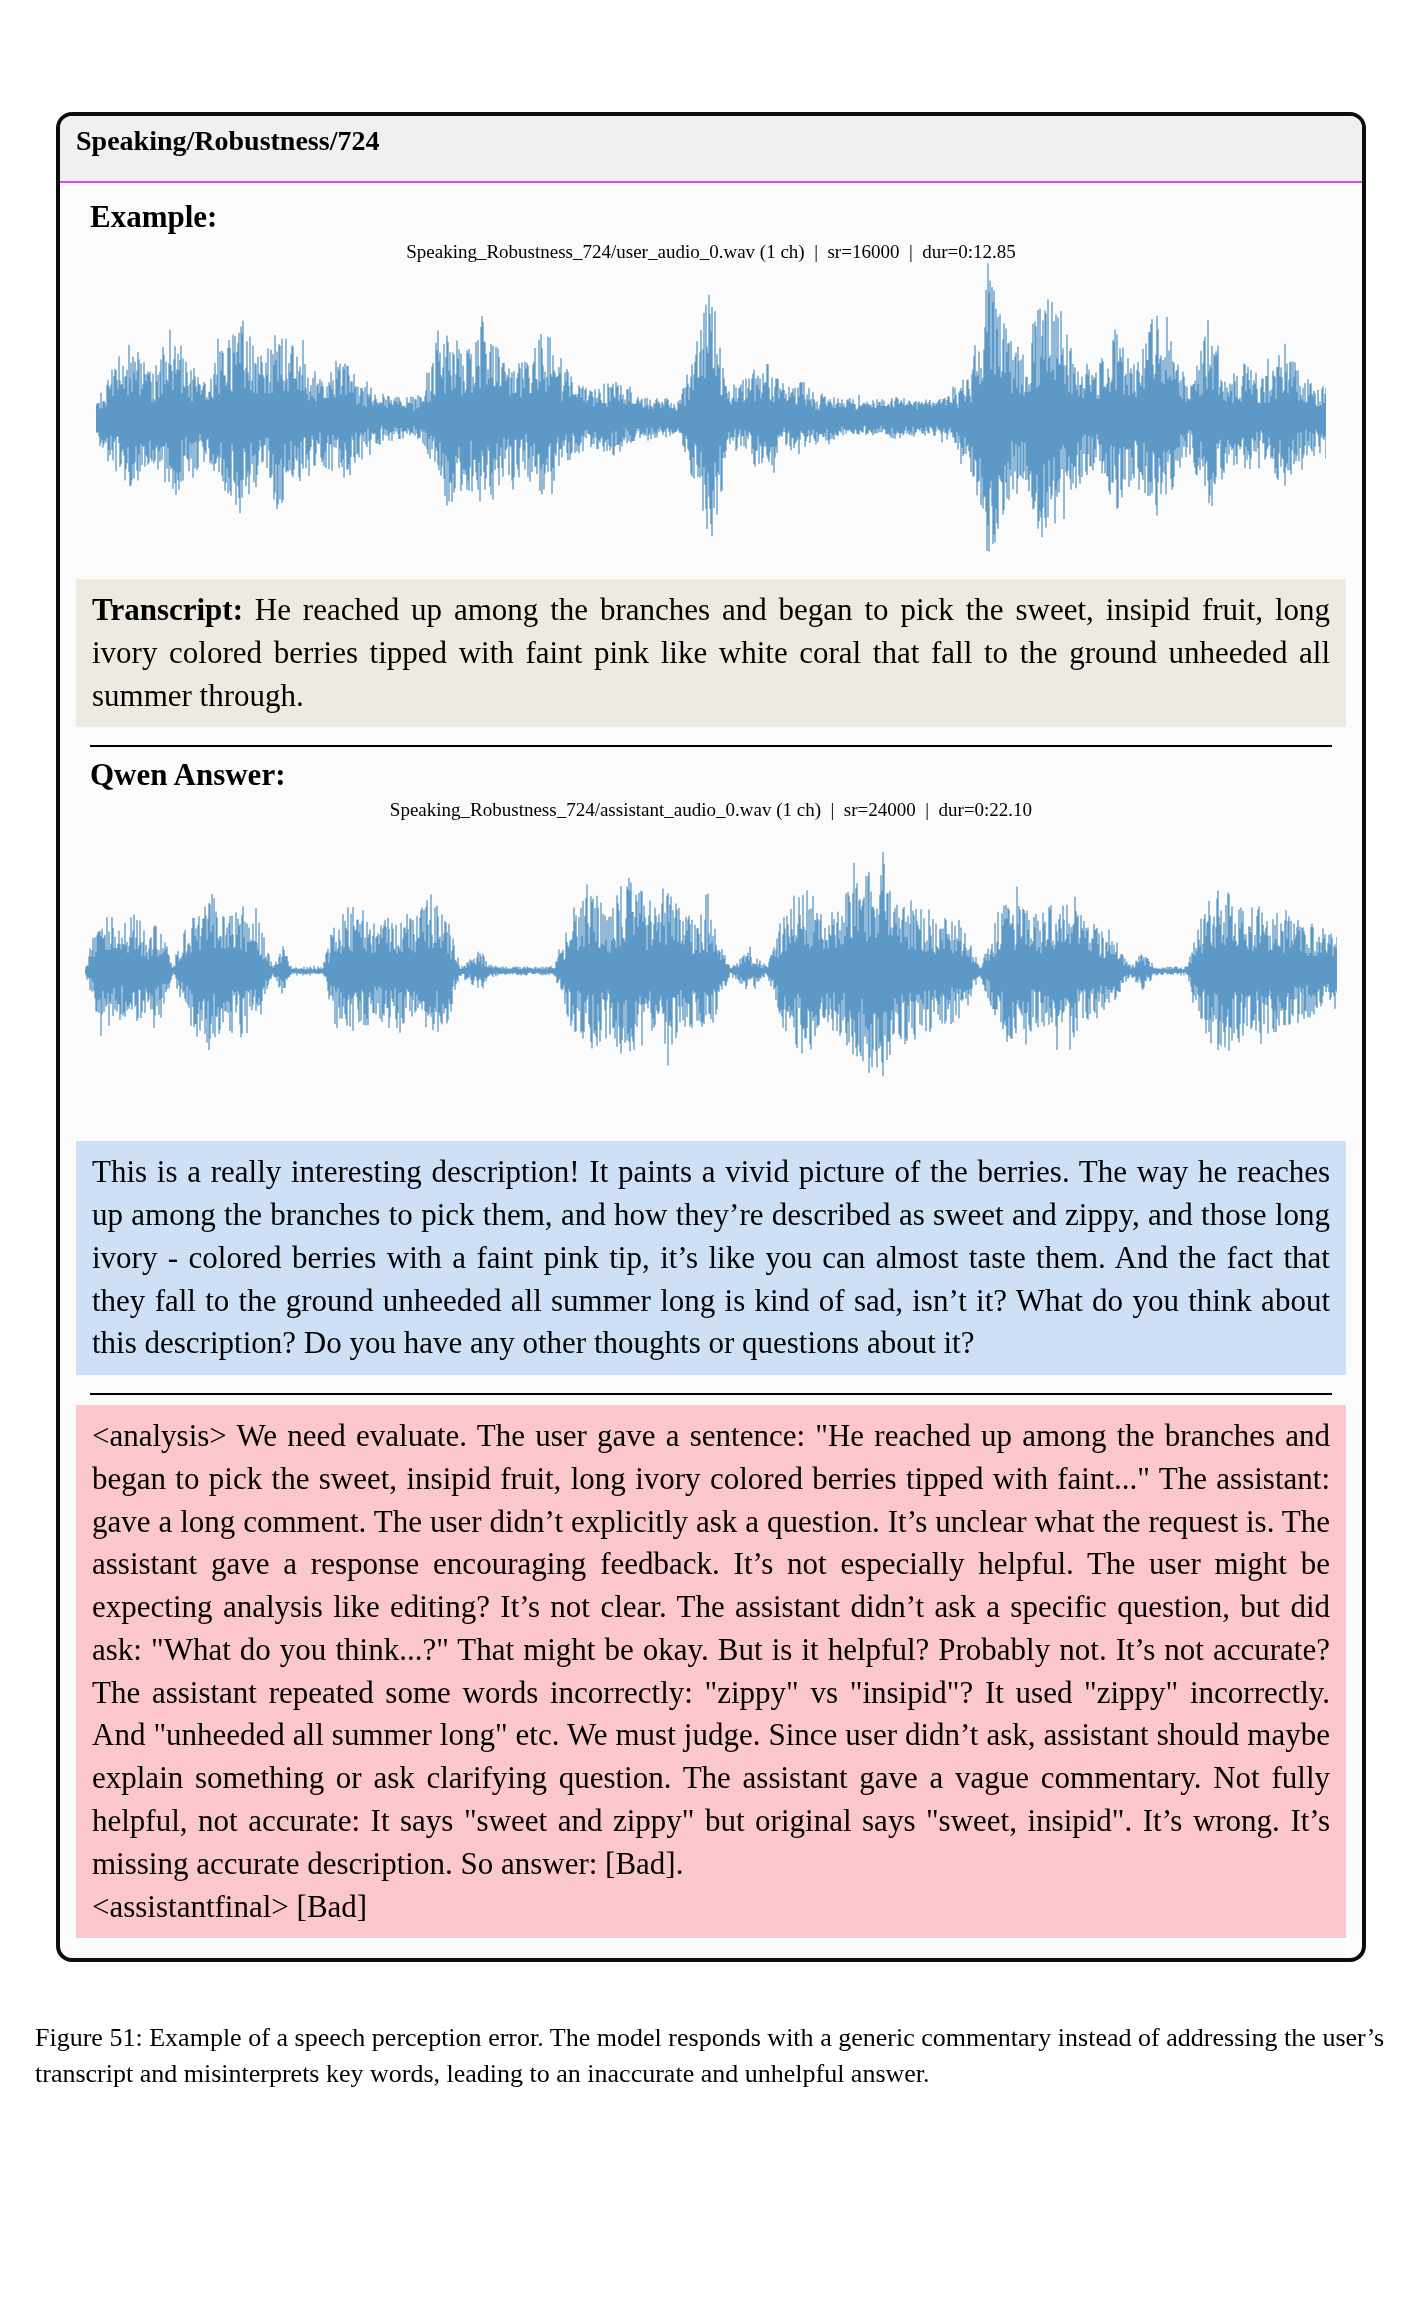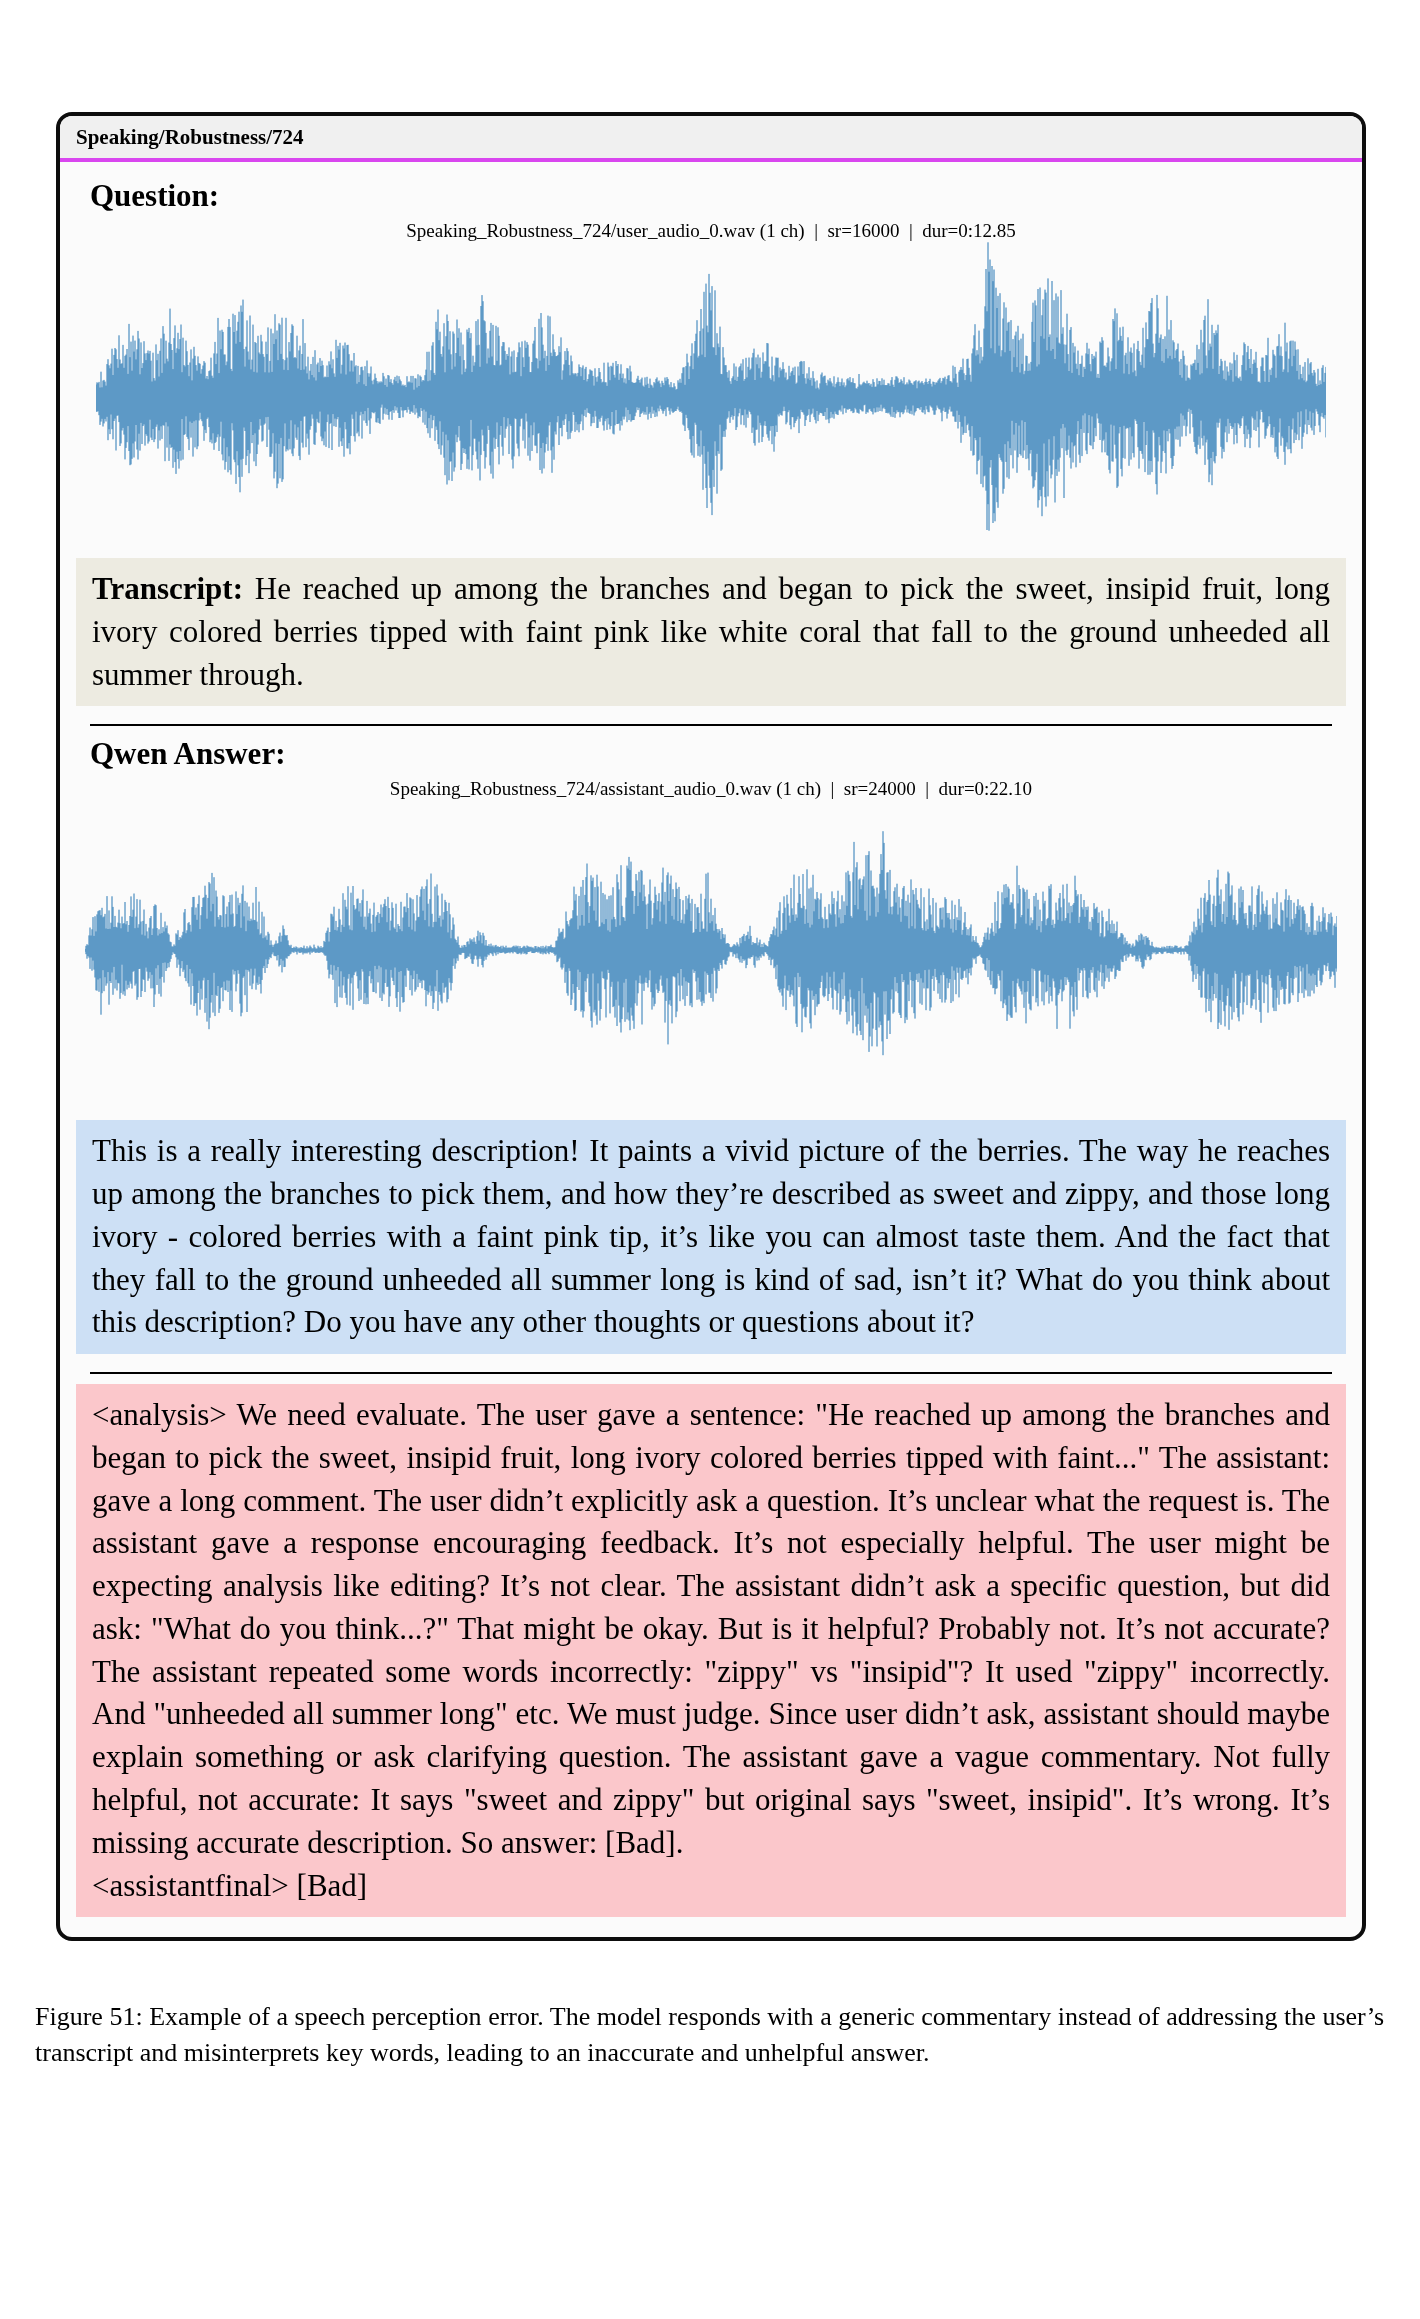--- a/index.html
+++ b/index.html
@@ -9,23 +9,23 @@
   }
   .panel{
     margin:112px 54px 0 56px;
     background:var(--panel-bg,#fbfbfb);
     border:4px solid #0d0d0d;
     border-radius:16px;
     overflow:hidden;
   }
   .panel-header{
     background:var(--header-bg,#f0f0f0);
-    border-bottom:4px solid #d946ef;
-    padding:9px 16px 8px 16px;
-    font-size:21px;font-weight:700;
+    border-bottom:2px solid #d946ef;
+    padding:9px 16px 24px 16px;
+    font-size:28px;font-weight:700;
   }
   .panel-body{padding:12px 16px 20px 16px;}
   h2{
     font-size:31px;font-weight:700;margin:4px 0 2px 14px;
   }
   .wave-fig{margin:6px 0 4px 0;text-align:center;}
   .wave-title{font-size:19px;margin:2px 0 0 0;white-space:pre;}
   .wave-svg{display:block;margin:0 auto;}
   .box{
     font-size:31px;line-height:1.38;text-align:justify;
@@ -49,21 +49,21 @@
 
 <div class="page">
 
   <div class="panel">
     <div class="panel-header">
       <span>Speaking/Robustness/724</span>
     </div>
 
     <div class="panel-body">
 
-      <h2>Question:</h2>
+      <h2>Example:</h2>
 
       <figure class="wave-fig">
         <div class="wave-title">Speaking_Robustness_724/user_audio_0.wav (1 ch)  |  sr=16000  |  dur=0:12.85</div>
         <svg class="wave-svg" width="1230" height="310" viewBox="0 0 1230 310">
             <path d="M0 142.5V169.7M1 140.3V169.8M2 141.2V169.2M3 139.9V173.2M4 145.5V182.9M5 129.7V179.6M6 145.3V176.8M7 138.6V184.5M8 137.9V181.4M9 139.6V176.9M10 143.6V179.5M11 122.1V174.8M12 117.2V198.2M13 123.3V187.3M14 126.3V192.1M15 121.6V172.5M16 106.7V187.2M17 133.0V197.3M18 112.9V179.0M19 106.0V176.6M20 107.3V208.5M21 117.1V173.8M22 125.8V173.4M23 93.3V180.1M24 117.5V204.0M25 121.8V201.4M26 121.3V188.5M27 102.9V185.9M28 125.8V192.6M29 113.8V217.4M30 112.6V205.9M31 107.0V200.2M32 131.9V184.1M33 81.9V209.0M34 115.2V223.2M35 99.6V222.4M36 128.7V216.8M37 93.6V201.4M38 109.6V215.5M39 98.6V199.5M40 117.4V183.0M41 107.3V207.5M42 88.9V217.5M43 96.5V191.7M44 132.3V208.6M45 100.4V180.9M46 126.0V202.0M47 121.1V184.0M48 99.2V182.4M49 111.4V203.6M50 118.1V192.1M51 111.1V193.8M52 108.5V201.6M53 111.6V199.5M54 108.9V177.7M55 118.7V195.6M56 139.5V198.0M57 110.7V187.0M58 136.1V200.1M59 138.6V197.3M60 102.4V184.8M61 118.2V182.5M62 111.8V206.6M63 134.5V188.4M64 108.8V198.5M65 96.4V184.3M66 130.9V196.9M67 84.1V183.2M68 91.7V183.6M69 121.5V219.2M70 98.7V180.3M71 116.7V205.6M72 119.4V184.4M73 100.5V218.9M74 66.6V202.5M75 102.0V205.9M76 108.0V205.0M77 127.1V225.8M78 96.1V207.6M79 83.4V220.1M80 110.8V231.9M81 106.3V209.7M82 90.8V217.0M83 107.2V226.6M84 97.1V209.0M85 82.5V218.6M86 130.2V177.0M87 95.7V217.6M88 123.1V193.0M89 124.4V192.2M90 98.6V174.3M91 109.2V194.9M92 122.9V196.9M93 134.2V208.1M94 120.5V179.6M95 107.4V195.6M96 138.4V180.9M97 116.6V214.6M98 104.8V179.3M99 113.8V205.4M100 123.1V178.3M101 128.7V207.2M102 114.4V204.3M103 121.1V178.5M104 121.8V170.8M105 131.7V177.3M106 127.2V179.2M107 123.5V184.2M108 119.1V198.8M109 120.7V187.8M110 136.5V191.1M111 134.0V176.9M112 137.2V175.5M113 129.1V185.1M114 128.4V200.2M115 115.7V197.7M116 133.7V201.4M117 135.8V191.3M118 111.4V207.8M119 99.9V201.0M120 122.1V199.8M121 111.5V195.3M122 75.9V192.3M123 131.1V209.0M124 88.5V194.7M125 107.2V179.7M126 87.7V212.4M127 89.9V218.4M128 112.5V196.3M129 112.5V227.7M130 123.2V219.9M131 119.5V205.2M132 84.9V230.3M133 77.0V214.3M134 85.1V228.1M135 126.9V232.6M136 129.1V181.2M137 71.7V188.4M138 90.0V217.6M139 73.1V220.2M140 101.7V241.9M141 88.7V209.2M142 79.8V223.3M143 69.7V235.1M144 100.0V250.3M145 63.5V217.6M146 69.8V234.8M147 57.6V216.8M148 107.1V185.5M149 124.6V189.0M150 104.7V223.1M151 78.4V214.1M152 109.5V208.0M153 117.6V231.2M154 73.5V211.5M155 127.4V180.0M156 117.6V201.1M157 82.6V193.0M158 129.8V219.4M159 100.0V191.3M160 101.1V224.1M161 130.5V212.0M162 93.8V202.6M163 110.5V187.6M164 112.2V177.1M165 92.8V183.6M166 99.4V199.6M167 112.1V198.6M168 114.8V182.7M169 130.3V181.5M170 99.7V175.2M171 112.1V205.0M172 85.4V174.9M173 130.5V187.7M174 118.9V214.8M175 86.7V214.8M176 129.9V211.6M177 91.3V191.2M178 102.0V236.4M179 72.2V229.7M180 97.2V201.3M181 88.5V246.2M182 118.1V241.6M183 81.3V201.9M184 82.7V236.3M185 111.9V195.9M186 75.7V239.9M187 117.1V237.3M188 127.8V204.2M189 118.2V181.4M190 75.8V209.5M191 115.6V207.1M192 128.1V208.5M193 100.1V196.8M194 109.4V207.4M195 91.0V178.3M196 82.3V211.6M197 83.8V214.2M198 115.8V206.4M199 115.1V182.5M200 116.2V195.7M201 93.7V197.8M202 126.5V185.3M203 108.4V213.9M204 103.7V218.1M205 128.0V178.9M206 112.0V200.7M207 77.1V205.6M208 127.5V174.6M209 101.1V174.3M210 124.4V205.2M211 131.4V191.6M212 114.7V196.6M213 137.4V212.7M214 128.7V187.7M215 122.0V184.1M216 133.0V172.4M217 114.9V176.7M218 135.4V202.2M219 108.2V202.9M220 138.5V190.6M221 122.4V176.8M222 120.6V180.2M223 130.1V181.2M224 116.1V169.6M225 124.0V194.5M226 118.7V199.2M227 123.2V196.5M228 135.4V203.3M229 134.5V189.5M230 135.2V204.9M231 123.5V180.1M232 135.1V172.5M233 119.3V206.1M234 122.5V181.8M235 109.4V180.9M236 126.3V208.0M237 117.3V172.1M238 131.4V184.2M239 134.8V176.6M240 97.8V184.9M241 115.9V177.2M242 103.9V175.0M243 107.6V204.8M244 100.8V185.7M245 131.6V199.4M246 122.8V204.0M247 103.5V196.2M248 106.5V214.7M249 100.5V180.1M250 132.5V187.3M251 103.1V206.3M252 102.8V206.6M253 112.2V201.1M254 129.5V212.3M255 118.5V193.9M256 118.7V172.5M257 129.6V176.8M258 111.0V194.2M259 124.5V199.6M260 123.3V169.6M261 141.7V191.4M262 123.9V189.6M263 140.1V194.3M264 132.8V173.4M265 125.1V169.8M266 124.7V196.6M267 128.3V172.1M268 142.3V178.6M269 124.2V169.1M270 144.0V181.1M271 118.5V183.8M272 131.2V165.9M273 134.7V178.4M274 131.4V191.9M275 124.5V176.4M276 138.6V170.1M277 142.3V170.7M278 137.6V171.3M279 131.6V169.9M280 135.9V180.2M281 139.1V180.6M282 141.4V176.2M283 139.5V181.0M284 140.6V181.9M285 139.3V165.6M286 140.3V162.6M287 130.9V177.7M288 134.3V171.7M289 143.0V165.8M290 136.6V172.5M291 144.8V167.1M292 133.0V173.0M293 133.6V177.6M294 140.1V169.9M295 137.2V169.1M296 141.1V177.9M297 142.7V168.1M298 137.6V170.8M299 134.9V164.2M300 139.2V168.5M301 133.6V165.4M302 141.2V170.9M303 134.2V176.0M304 137.5V176.0M305 139.2V165.0M306 143.6V168.5M307 142.5V175.3M308 144.0V168.5M309 142.9V168.2M310 145.1V168.0M311 134.2V170.6M312 140.3V164.9M313 139.4V167.7M314 140.4V172.0M315 133.9V169.6M316 140.7V169.5M317 133.9V170.8M318 147.7V163.1M319 136.2V172.6M320 136.5V166.4M321 145.5V170.6M322 132.3V176.2M323 144.0V174.1M324 133.5V174.9M325 134.8V166.0M326 139.5V168.9M327 138.0V180.6M328 138.7V167.6M329 133.2V182.8M330 127.6V169.6M331 109.8V186.1M332 139.2V191.3M333 109.7V176.1M334 138.5V195.8M335 128.2V172.8M336 103.6V186.3M337 100.2V178.2M338 130.9V173.9M339 132.9V198.8M340 79.8V184.5M341 87.3V187.9M342 67.5V202.2M343 98.2V207.1M344 89.7V179.3M345 112.0V212.7M346 114.7V203.4M347 104.4V189.8M348 81.2V215.7M349 130.3V233.2M350 94.2V192.6M351 72.5V242.5M352 79.0V198.3M353 107.5V238.3M354 89.2V219.7M355 112.3V219.2M356 127.4V239.0M357 89.5V210.5M358 91.6V229.6M359 124.6V225.4M360 111.0V192.7M361 77.5V200.2M362 95.8V195.3M363 86.3V184.0M364 114.2V198.7M365 90.5V228.0M366 132.4V221.8M367 102.5V206.1M368 118.1V211.0M369 130.0V206.9M370 126.6V212.1M371 87.5V226.8M372 90.1V217.5M373 85.9V227.4M374 96.2V204.5M375 91.1V177.9M376 130.0V228.4M377 113.7V213.1M378 123.7V196.6M379 120.2V196.7M380 79.1V209.5M381 103.3V217.4M382 77.3V226.7M383 102.8V199.6M384 124.8V238.5M385 64.0V212.9M386 53.1V187.6M387 59.2V193.4M388 78.3V209.1M389 79.3V226.6M390 90.9V215.3M391 121.5V201.8M392 106.5V183.8M393 115.7V188.0M394 88.8V223.4M395 80.9V231.7M396 114.5V209.7M397 82.9V236.6M398 123.0V195.6M399 123.4V206.8M400 83.8V197.0M401 118.8V180.4M402 85.3V205.0M403 93.8V222.4M404 123.4V192.8M405 122.6V184.0M406 104.2V204.7M407 100.0V213.7M408 100.3V175.1M409 108.9V195.8M410 117.8V186.8M411 112.0V184.5M412 114.0V176.2M413 105.4V212.0M414 132.4V182.3M415 114.5V184.0M416 109.4V217.6M417 130.3V226.5M418 108.4V214.4M419 130.1V176.3M420 129.7V177.1M421 115.1V201.6M422 110.3V206.5M423 100.4V214.3M424 105.3V184.4M425 134.2V176.8M426 99.4V176.4M427 115.3V198.7M428 125.0V187.3M429 98.6V206.5M430 105.9V171.4M431 100.1V179.5M432 102.7V213.7M433 114.7V195.5M434 130.1V218.7M435 130.1V183.3M436 120.0V209.0M437 101.6V193.2M438 98.7V180.4M439 85.0V203.6M440 115.9V203.7M441 116.7V211.2M442 126.4V191.7M443 76.8V191.0M444 118.7V228.0M445 71.0V206.0M446 85.4V231.5M447 102.7V200.9M448 116.3V226.5M449 108.8V210.5M450 128.9V202.1M451 113.9V195.3M452 73.6V208.8M453 123.0V183.5M454 74.4V180.1M455 110.7V208.4M456 114.1V230.8M457 92.3V204.6M458 107.4V217.7M459 110.1V189.5M460 114.2V192.5M461 114.0V180.3M462 112.9V174.1M463 104.2V203.0M464 110.2V186.1M465 95.4V185.8M466 137.7V194.3M467 128.4V178.6M468 122.4V183.0M469 109.1V177.2M470 118.1V172.2M471 106.1V189.9M472 109.2V197.3M473 122.9V179.1M474 133.3V196.8M475 113.5V190.7M476 119.3V188.9M477 131.2V170.0M478 132.4V173.0M479 131.2V189.9M480 131.5V179.9M481 134.3V188.3M482 130.9V182.3M483 122.4V190.3M484 125.0V182.1M485 134.2V179.4M486 125.6V172.4M487 123.4V188.2M488 138.0V173.9M489 126.8V167.8M490 124.9V175.2M491 139.4V166.3M492 137.0V170.7M493 132.3V171.0M494 127.4V171.9M495 128.4V184.2M496 128.8V181.2M497 133.9V174.8M498 143.6V180.9M499 126.3V168.8M500 135.2V174.5M501 139.7V186.0M502 134.4V185.9M503 126.0V177.2M504 130.1V179.7M505 137.1V175.8M506 140.5V173.7M507 139.7V183.3M508 120.7V188.6M509 140.3V179.2M510 140.3V176.8M511 143.9V187.9M512 120.5V176.1M513 124.7V182.4M514 138.2V187.3M515 123.8V184.1M516 124.7V170.0M517 120.8V191.6M518 132.8V192.4M519 135.6V183.3M520 119.0V168.1M521 124.0V182.0M522 122.0V182.0M523 137.9V181.3M524 131.6V188.6M525 122.3V178.9M526 136.1V183.4M527 131.6V174.6M528 140.5V177.5M529 136.4V174.6M530 141.5V165.5M531 126.1V180.2M532 126.5V168.0M533 138.1V178.1M534 123.7V172.2M535 129.5V179.7M536 139.9V178.3M537 140.8V178.0M538 140.8V178.0M539 141.0V174.2M540 140.3V170.6M541 136.6V165.3M542 133.8V168.1M543 138.0V165.8M544 140.6V175.0M545 137.3V171.9M546 135.6V170.9M547 143.6V169.4M548 144.8V172.6M549 135.4V170.2M550 142.8V172.7M551 134.8V164.8M552 141.7V177.6M553 146.0V171.8M554 136.6V170.2M555 142.7V176.1M556 143.5V164.7M557 145.6V171.7M558 140.1V168.4M559 141.3V175.0M560 136.9V170.4M561 135.4V174.5M562 139.7V166.4M563 138.5V169.3M564 141.4V163.6M565 145.1V167.0M566 138.8V168.6M567 140.9V171.7M568 143.2V169.1M569 135.5V167.3M570 138.7V174.2M571 135.1V165.4M572 136.9V165.2M573 142.5V168.8M574 145.2V172.6M575 140.1V166.5M576 145.3V169.5M577 145.4V170.9M578 141.2V170.0M579 144.4V168.9M580 147.6V169.0M581 146.9V167.2M582 138.3V164.7M583 140.6V168.4M584 136.8V170.0M585 140.8V169.2M586 131.2V170.8M587 125.5V182.6M588 125.2V183.7M589 142.8V189.0M590 124.1V172.8M591 111.7V176.1M592 120.5V186.1M593 137.0V188.2M594 124.3V197.2M595 113.8V210.7M596 101.3V213.4M597 127.2V194.0M598 111.4V215.7M599 99.0V180.7M600 91.7V182.8M601 78.2V201.9M602 115.5V213.8M603 113.8V204.3M604 89.1V214.7M605 67.0V188.5M606 112.6V212.6M607 86.5V247.8M608 49.8V204.1M609 115.1V221.8M610 41.6V246.0M611 83.6V266.0M612 90.3V209.7M613 31.9V233.6M614 50.8V245.9M615 68.4V260.8M616 44.1V273.1M617 105.2V227.9M618 105.5V244.9M619 48.3V199.3M620 113.1V213.8M621 91.2V251.7M622 101.5V209.1M623 105.2V211.8M624 84.6V182.7M625 131.9V228.8M626 132.2V227.5M627 105.1V194.9M628 115.5V189.1M629 123.2V194.9M630 123.2V187.5M631 130.1V176.8M632 135.7V175.5M633 128.4V169.2M634 139.2V180.9M635 141.9V175.1M636 136.2V173.3M637 134.3V177.7M638 121.4V174.1M639 137.9V166.1M640 124.5V188.0M641 139.0V185.2M642 134.8V174.4M643 125.4V171.2M644 124.1V166.7M645 121.5V182.6M646 128.5V173.2M647 117.2V173.2M648 138.8V183.2M649 137.0V167.5M650 115.8V185.6M651 135.4V172.4M652 124.8V175.8M653 115.5V168.6M654 128.1V170.0M655 126.6V172.3M656 115.5V190.9M657 110.9V185.5M658 106.6V201.1M659 138.0V203.6M660 115.4V187.8M661 122.3V187.6M662 112.6V173.5M663 126.3V200.7M664 115.5V180.8M665 135.7V183.3M666 129.8V200.0M667 110.4V194.9M668 121.8V183.6M669 119.2V179.2M670 119.4V184.0M671 101.0V192.3M672 101.4V195.7M673 124.6V198.7M674 136.2V188.8M675 137.8V184.2M676 114.6V202.2M677 133.2V184.0M678 139.4V209.7M679 123.6V194.5M680 115.5V183.4M681 115.9V190.0M682 115.7V172.5M683 135.4V174.4M684 125.5V171.4M685 128.7V173.0M686 127.2V173.6M687 120.2V169.2M688 126.9V164.7M689 135.4V169.0M690 130.5V182.3M691 138.2V180.4M692 137.2V170.2M693 123.8V168.3M694 134.1V183.1M695 130.5V187.3M696 129.0V175.1M697 125.6V175.2M698 133.1V185.2M699 124.6V181.1M700 141.8V178.9M701 140.6V177.3M702 124.5V174.5M703 133.6V191.1M704 120.0V176.7M705 118.9V167.8M706 119.5V170.0M707 132.0V170.5M708 119.1V172.7M709 136.2V184.0M710 141.7V178.1M711 131.4V174.1M712 136.6V172.9M713 125.2V167.2M714 138.1V180.0M715 135.8V172.6M716 143.7V171.5M717 129.2V166.6M718 136.3V175.1M719 139.5V177.8M720 146.5V181.4M721 138.4V169.0M722 145.7V179.1M723 147.4V172.7M724 141.4V170.7M725 132.5V171.0M726 130.5V171.4M727 135.3V173.9M728 134.0V174.0M729 133.6V170.0M730 140.9V177.7M731 143.4V165.9M732 137.7V177.4M733 139.3V181.2M734 136.1V176.3M735 139.5V169.9M736 141.3V175.7M737 144.4V172.2M738 134.3V176.7M739 145.3V169.6M740 141.8V171.9M741 140.2V172.5M742 135.4V173.0M743 139.9V168.4M744 144.1V167.7M745 140.2V169.6M746 136.5V163.5M747 143.3V172.3M748 140.4V166.4M749 145.2V166.2M750 143.4V170.8M751 137.2V167.2M752 136.2V167.8M753 138.5V166.8M754 135.1V166.9M755 140.3V169.3M756 140.2V168.7M757 136.2V171.1M758 141.0V170.5M759 141.3V165.9M760 146.2V167.4M761 146.7V170.6M762 144.7V170.9M763 132.0V171.7M764 142.3V166.9M765 143.4V168.0M766 142.3V169.3M767 140.6V169.4M768 139.7V163.3M769 141.0V162.7M770 141.7V171.9M771 138.7V169.9M772 141.6V170.6M773 141.0V167.4M774 143.4V166.8M775 141.8V169.0M776 144.9V169.9M777 137.2V172.4M778 140.1V166.3M779 144.8V170.5M780 144.6V170.2M781 136.3V165.4M782 142.3V169.8M783 138.9V165.5M784 139.1V169.0M785 143.2V162.7M786 136.3V169.4M787 142.7V166.5M788 137.7V165.5M789 143.1V167.1M790 143.1V171.0M791 143.1V170.7M792 141.2V171.4M793 141.5V170.5M794 143.8V172.5M795 138.2V174.7M796 135.1V164.8M797 142.7V175.1M798 145.0V170.0M799 137.8V175.8M800 134.3V171.6M801 134.6V168.3M802 136.3V170.2M803 141.0V169.8M804 140.1V175.3M805 137.3V170.5M806 138.8V170.0M807 141.4V172.2M808 135.2V170.6M809 142.7V167.6M810 142.3V163.6M811 140.4V170.5M812 142.3V167.3M813 137.5V170.9M814 138.6V171.9M815 140.9V168.8M816 141.5V172.4M817 143.0V163.5M818 139.6V173.5M819 139.2V170.4M820 138.2V169.1M821 146.3V166.2M822 139.5V166.0M823 138.6V166.5M824 141.4V167.8M825 140.4V165.0M826 139.1V170.1M827 141.1V170.7M828 142.7V167.9M829 139.9V172.3M830 136.5V163.9M831 140.0V167.5M832 142.0V169.9M833 139.0V170.3M834 136.8V163.4M835 141.8V164.6M836 144.5V165.7M837 139.6V168.5M838 140.0V172.7M839 142.7V172.7M840 140.4V168.3M841 140.7V163.5M842 138.6V165.7M843 137.2V167.2M844 135.9V167.4M845 141.1V170.7M846 139.2V179.3M847 135.9V168.8M848 136.5V165.6M849 134.7V170.0M850 142.5V169.7M851 136.9V176.6M852 133.7V171.7M853 133.2V167.5M854 139.1V164.6M855 139.4V169.6M856 140.6V169.5M857 123.6V174.3M858 136.3V174.5M859 124.9V179.7M860 131.8V179.9M861 140.6V168.7M862 145.0V186.5M863 129.7V172.9M864 127.9V179.9M865 125.0V200.8M866 127.8V184.7M867 116.6V192.8M868 131.3V190.9M869 138.1V174.3M870 133.0V191.0M871 117.0V183.1M872 116.7V181.6M873 125.8V188.3M874 132.8V194.6M875 139.7V208.8M876 111.4V184.1M877 106.5V213.6M878 93.3V213.1M879 82.2V196.0M880 113.6V198.2M881 108.2V232.4M882 112.5V219.0M883 88.6V217.7M884 121.4V195.2M885 105.1V241.9M886 118.4V213.7M887 114.7V245.3M888 86.6V234.3M889 64.3V233.5M890 27.0V248.7M891 69.3V288.0M892 0.3V262.2M893 29.7V288.7M894 17.5V225.5M895 106.3V218.0M896 24.0V243.0M897 39.2V281.0M898 27.5V271.2M899 111.3V279.3M900 45.7V245.5M901 66.0V260.2M902 53.9V265.8M903 103.7V212.0M904 51.2V215.7M905 114.4V218.1M906 108.2V219.7M907 76.5V251.7M908 60.3V246.8M909 110.3V202.2M910 65.5V219.9M911 88.8V235.4M912 80.6V199.3M913 79.8V236.8M914 108.9V206.2M915 78.1V213.2M916 129.8V178.8M917 97.1V226.4M918 115.2V192.6M919 93.5V208.5M920 89.6V181.0M921 125.1V230.8M922 83.8V215.3M923 98.2V183.6M924 130.5V212.0M925 96.6V213.6M926 121.9V178.4M927 91.7V215.9M928 132.2V208.5M929 128.8V180.0M930 113.6V217.1M931 114.0V203.0M932 129.0V216.5M933 121.5V228.3M934 128.6V211.6M935 119.9V208.0M936 79.9V234.3M937 60.7V246.3M938 100.0V244.7M939 58.4V238.2M940 63.4V230.2M941 124.5V211.8M942 47.0V265.6M943 122.4V258.2M944 45.5V247.9M945 94.2V254.3M946 73.2V274.2M947 57.4V244.7M948 96.7V201.5M949 47.6V255.2M950 50.6V264.5M951 108.4V229.2M952 36.4V254.4M953 95.0V197.3M954 92.4V223.5M955 108.8V236.4M956 39.0V232.5M957 107.0V217.7M958 58.2V194.2M959 117.0V260.5M960 51.4V227.1M961 95.5V233.9M962 54.5V217.6M963 100.7V229.7M964 101.8V215.6M965 48.1V186.5M966 91.8V206.2M967 85.3V182.0M968 102.4V256.0M969 121.3V185.6M970 102.7V208.7M971 71.7V213.1M972 112.1V207.7M973 129.0V193.6M974 87.9V215.7M975 85.1V226.6M976 130.9V200.4M977 100.9V220.5M978 110.6V204.3M979 104.4V203.2M980 121.7V225.3M981 126.8V192.1M982 108.6V179.1M983 133.2V212.7M984 122.0V220.8M985 121.7V187.0M986 113.6V214.1M987 135.0V173.4M988 124.8V190.9M989 127.0V171.4M990 111.4V208.5M991 100.8V212.1M992 112.2V191.1M993 106.6V173.1M994 122.1V203.0M995 129.3V203.7M996 112.0V174.5M997 117.0V207.2M998 113.8V199.9M999 115.5V185.9M1000 109.6V194.2M1001 135.7V171.5M1002 131.9V176.5M1003 136.0V181.1M1004 99.6V198.0M1005 101.0V181.7M1006 95.2V210.4M1007 98.5V198.7M1008 123.8V197.4M1009 123.5V210.3M1010 125.1V190.3M1011 120.7V213.1M1012 105.6V213.8M1013 114.4V227.8M1014 128.8V231.4M1015 119.4V182.6M1016 116.3V219.3M1017 77.0V219.7M1018 79.2V183.6M1019 66.4V202.7M1020 127.1V216.5M1021 71.3V245.9M1022 99.3V244.4M1023 97.9V191.4M1024 85.4V185.0M1025 93.9V226.9M1026 98.8V234.4M1027 84.7V215.9M1028 131.5V183.8M1029 113.3V216.7M1030 110.8V186.8M1031 121.9V185.8M1032 95.3V186.3M1033 132.2V223.8M1034 109.6V185.3M1035 105.5V217.6M1036 110.8V194.3M1037 130.3V211.1M1038 101.4V215.4M1039 128.5V177.2M1040 134.2V178.8M1041 107.2V182.0M1042 98.9V205.2M1043 109.1V226.6M1044 119.9V208.8M1045 123.2V209.0M1046 112.7V211.8M1047 85.8V216.8M1048 125.8V180.0M1049 105.3V230.1M1050 80.4V203.0M1051 97.1V188.9M1052 97.3V232.8M1053 69.0V218.7M1054 69.6V232.7M1055 61.0V219.0M1056 56.1V230.1M1057 101.6V188.4M1058 115.3V190.7M1059 111.0V215.4M1060 91.7V242.1M1061 52.9V252.5M1062 66.3V219.4M1063 100.8V194.9M1064 95.7V203.3M1065 92.5V231.0M1066 119.1V219.7M1067 97.0V209.1M1068 120.8V188.5M1069 94.3V211.0M1070 107.0V231.5M1071 53.8V189.1M1072 116.3V199.3M1073 87.5V186.9M1074 113.8V191.4M1075 78.1V216.1M1076 117.3V226.9M1077 98.3V224.0M1078 100.3V213.9M1079 116.0V186.8M1080 108.4V197.4M1081 107.0V184.6M1082 101.5V197.8M1083 119.5V184.4M1084 133.0V204.6M1085 117.0V171.5M1086 135.7V194.6M1087 108.6V173.5M1088 113.9V183.8M1089 122.5V177.6M1090 138.7V194.2M1091 123.5V184.4M1092 135.6V169.9M1093 135.9V166.7M1094 137.5V191.6M1095 122.5V167.9M1096 123.9V171.8M1097 121.6V185.3M1098 121.1V199.9M1099 117.7V204.9M1100 127.9V211.0M1101 102.8V212.3M1102 120.9V202.8M1103 107.2V194.6M1104 132.5V206.9M1105 87.8V178.6M1106 131.3V196.2M1107 100.4V203.6M1108 78.0V193.7M1109 73.7V222.9M1110 113.5V200.4M1111 126.2V197.6M1112 57.2V217.5M1113 108.3V240.2M1114 101.6V232.5M1115 104.7V216.0M1116 82.8V243.2M1117 126.8V209.9M1118 91.0V219.4M1119 93.1V221.3M1120 88.4V214.1M1121 91.2V180.6M1122 82.7V185.6M1123 132.0V180.8M1124 123.9V176.6M1125 116.9V204.8M1126 119.2V216.5M1127 128.5V206.8M1128 136.9V209.9M1129 118.7V190.4M1130 138.4V184.3M1131 124.4V200.2M1132 129.6V176.8M1133 133.6V191.7M1134 120.5V181.1M1135 128.0V184.0M1136 121.5V187.0M1137 139.7V185.2M1138 110.3V202.3M1139 118.2V181.2M1140 134.3V193.0M1141 112.8V201.3M1142 135.8V181.0M1143 136.6V182.5M1144 134.7V186.2M1145 138.8V184.0M1146 123.0V176.3M1147 113.3V174.2M1148 100.4V192.1M1149 102.1V205.2M1150 128.3V183.6M1151 110.2V196.8M1152 103.9V187.6M1153 117.0V192.2M1154 126.0V206.1M1155 107.0V195.5M1156 131.9V174.5M1157 121.9V176.3M1158 117.6V188.1M1159 120.7V177.7M1160 109.8V189.0M1161 125.9V169.3M1162 139.8V185.3M1163 139.5V205.4M1164 140.8V177.5M1165 124.3V167.8M1166 115.6V170.0M1167 115.6V180.6M1168 129.0V180.0M1169 139.8V196.7M1170 113.0V193.8M1171 113.5V186.5M1172 95.8V184.3M1173 140.0V174.3M1174 127.6V182.1M1175 133.1V195.2M1176 125.8V192.9M1177 107.8V195.9M1178 112.4V184.9M1179 113.8V210.4M1180 135.8V204.8M1181 104.4V214.7M1182 103.9V217.0M1183 92.2V190.5M1184 113.5V176.4M1185 104.5V203.7M1186 114.1V194.5M1187 129.9V196.2M1188 127.4V209.9M1189 80.7V222.8M1190 109.4V204.6M1191 100.6V200.4M1192 130.3V207.3M1193 116.7V184.0M1194 99.3V207.1M1195 98.6V211.3M1196 124.2V187.4M1197 98.6V176.4M1198 113.9V201.1M1199 99.5V190.7M1200 107.7V198.0M1201 128.9V192.5M1202 107.3V170.2M1203 137.4V198.2M1204 122.9V184.9M1205 132.0V169.3M1206 136.2V206.8M1207 124.7V194.8M1208 138.4V190.7M1209 120.1V182.5M1210 140.2V167.3M1211 138.7V192.2M1212 116.3V178.1M1213 132.6V183.0M1214 121.4V169.4M1215 120.1V185.7M1216 130.9V188.5M1217 133.6V170.8M1218 128.0V192.9M1219 130.5V184.0M1220 141.8V166.9M1221 144.1V169.5M1222 126.8V172.1M1223 143.0V183.4M1224 138.4V190.2M1225 142.2V174.5M1226 125.8V170.9M1227 123.2V175.2M1228 139.9V176.7M1229 130.9V173.1M1230 124.9V195.4" stroke="#2878b5" stroke-width="1" fill="none"></path>
           </svg>
       </figure>
 
       <div class="box transcript-box">
         <span class="box-label">Transcript:</span>

